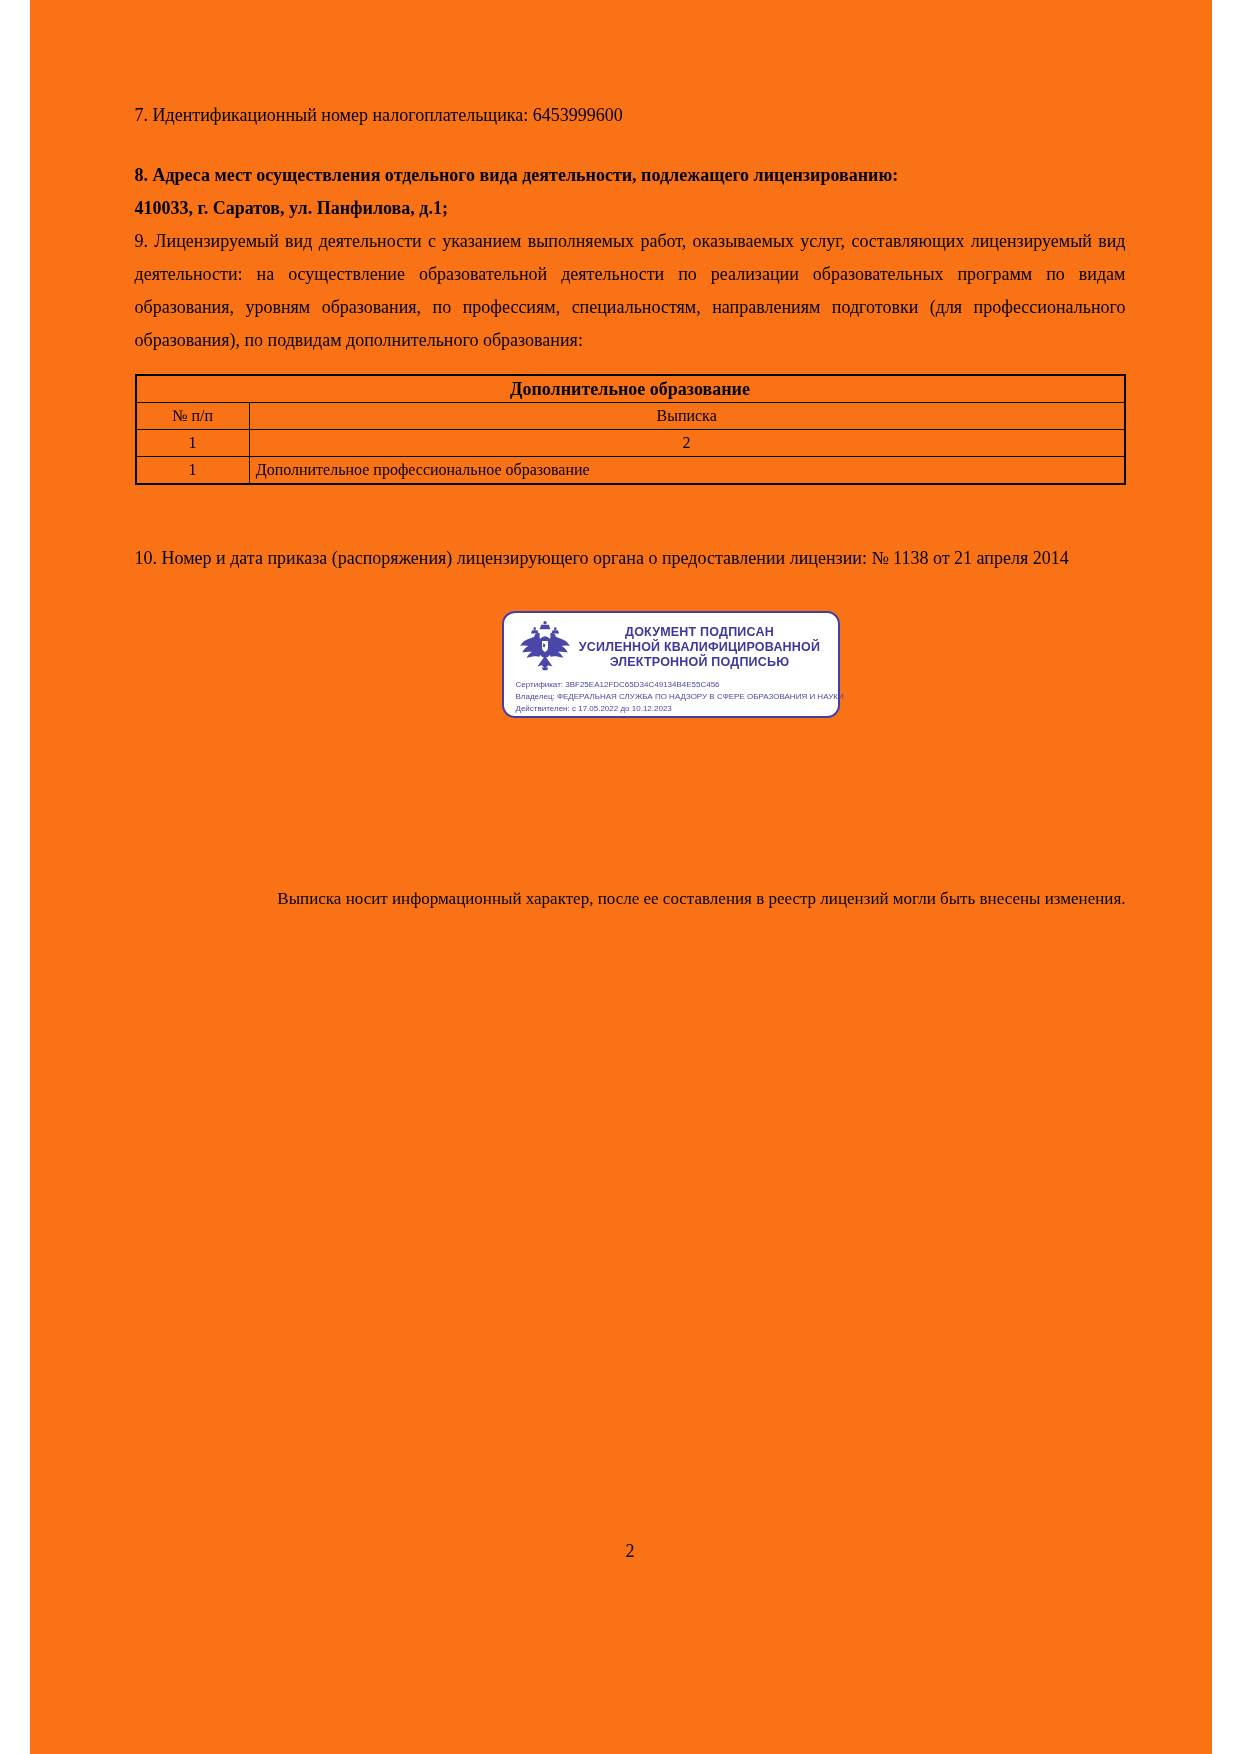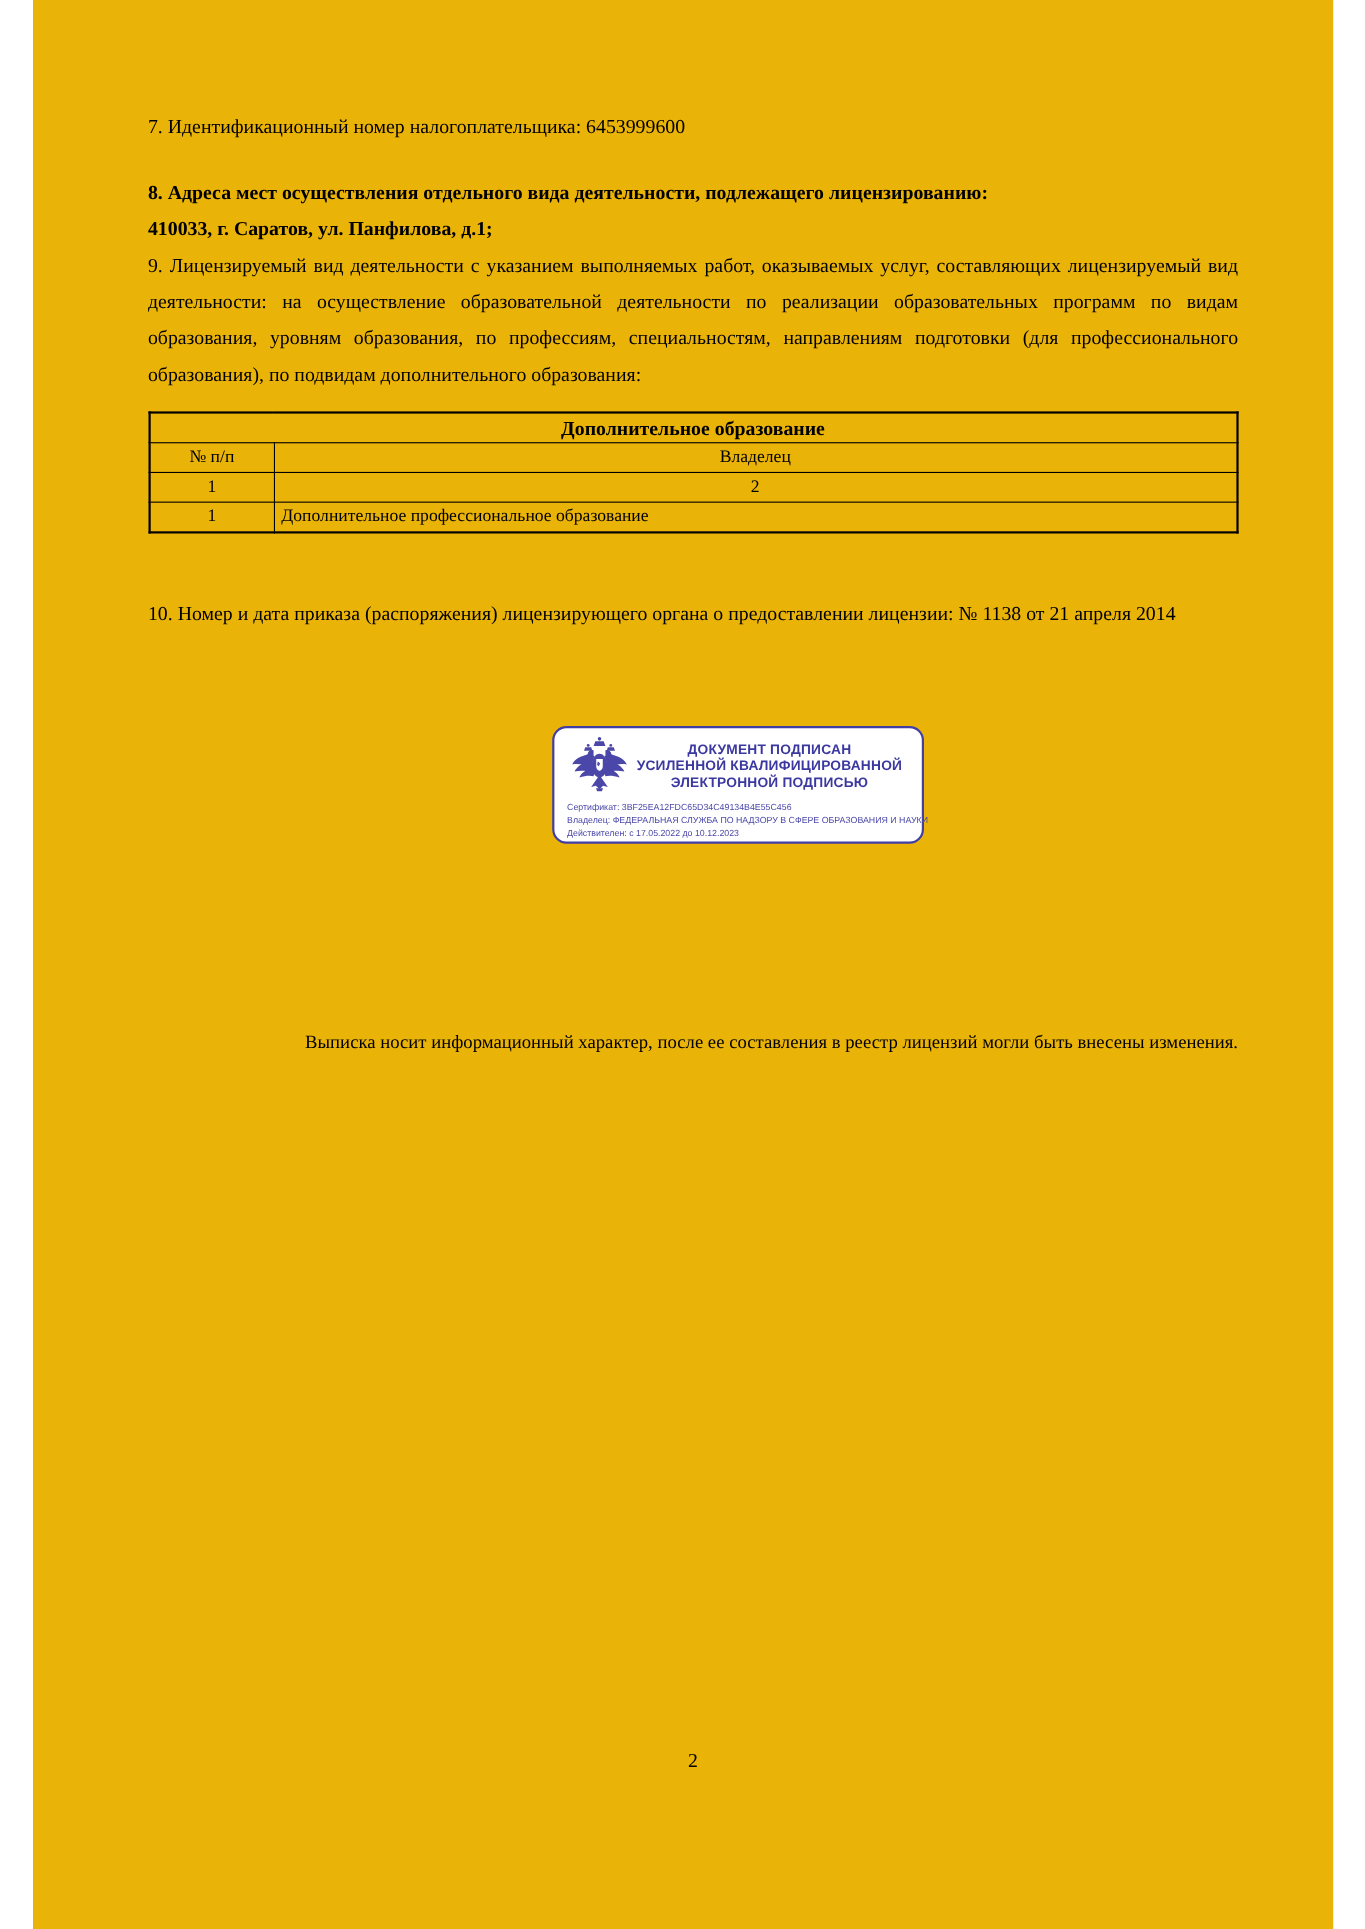--- a/index.html
+++ b/index.html
@@ -5,21 +5,21 @@
   html, body {
     margin: 0;
     padding: 0;
     background: #ffffff;
   }
   .page {
     position: relative;
     width: 1182px;
     height: 1754px;
     margin: 0 auto;
-    background: #eab308;
+    background: #f97316;
     font-family: "Liberation Serif", serif;
     color: #000000;
     overflow: hidden;
   }
   .content {
     margin-left: 105px;
     margin-right: 86px;
     font-size: 18px;
     line-height: 33px;
   }
@@ -51,21 +51,21 @@
   }
   td.tbl-head { text-align: center; border-bottom: 2px solid #000000; margin-top: 22px; }
   td.col-num { width: 11.5%; text-align: center; }
   td.cell-center { text-align: center; }
   td.cell-left { text-align: left; }
 
   .stamp {
     box-sizing: border-box;
     width: 338px;
     height: 107px;
-    margin-top: 85px;
+    margin-top: 36px;
     margin-left: 367px;
     border: 2px solid #413ea6;
     border-radius: 13px;
     padding: 7px 12px 14px 12px;
     font-family: "Liberation Sans", sans-serif;
     color: #45429f;
     background: #ffffff;
   }
   .stamp-top {
     display: flex;
@@ -122,21 +122,21 @@
 
     <p class="para para-9">9. Лицензируемый вид деятельности с указанием выполняемых работ, оказываемых услуг, составляющих лицензируемый вид деятельности: на осуществление образовательной деятельности по реализации образовательных программ по видам образования, уровням образования, по профессиям, специальностям, направлениям подготовки (для профессионального образования), по подвидам дополнительного образования:</p>
 
     <table class="license-table">
       <tbody>
         <tr>
           <td class="tbl-title" colspan="2">Дополнительное образование</td>
         </tr>
         <tr>
           <td class="tbl-head col-num">№ п/п</td>
-          <td class="tbl-head">Владелец</td>
+          <td class="tbl-head">Выписка</td>
         </tr>
         <tr>
           <td class="col-num">1</td>
           <td class="cell-center">2</td>
         </tr>
         <tr>
           <td class="col-num">1</td>
           <td class="cell-left">Дополнительное профессиональное образование</td>
         </tr>
       </tbody>

